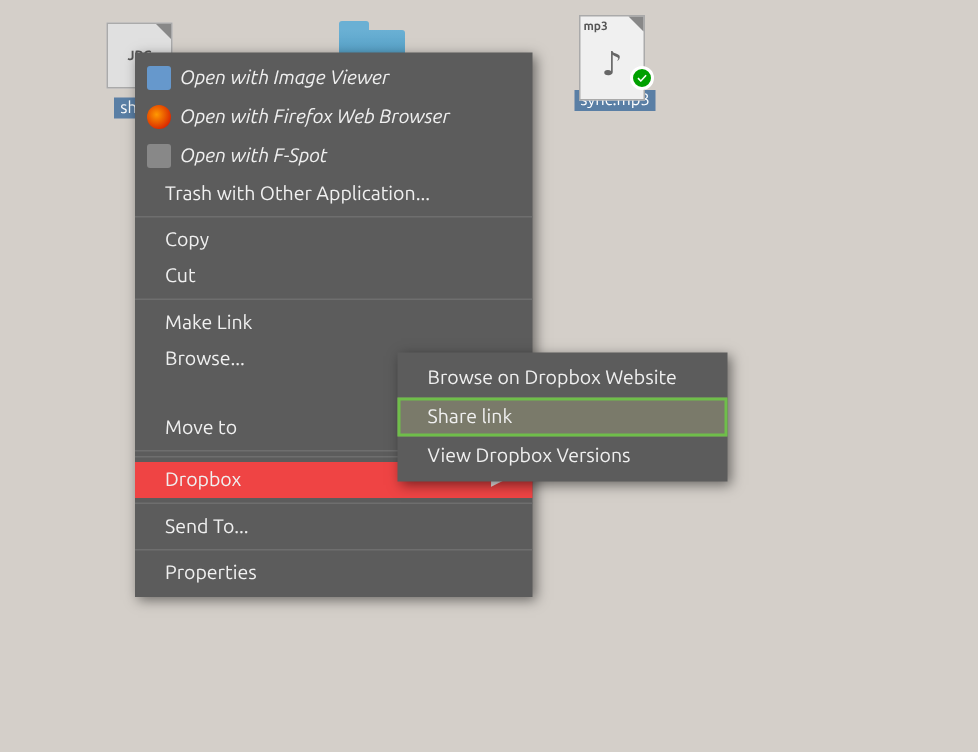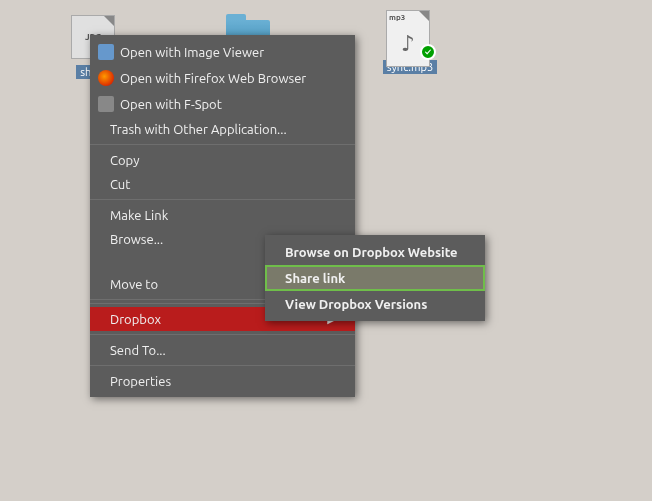--- a/index.html
+++ b/index.html
@@ -158,30 +158,31 @@
       display: flex;
       align-items: center;
       justify-content: space-between;
       position: relative;
       white-space: nowrap;
     }
 
     .menu-item.has-icon {
       padding-left: 8px;
       gap: 6px;
+      font-style: italic;
     }
 
     .menu-separator {
       height: 1px;
       background: #6e6e6e;
       margin: 3px 0;
     }
 
     .menu-item.highlighted {
-      background: #b91c1c;
+      background: #ef4444;
       align-items: center;
     }
 
     .menu-item .arrow {
       margin-left: auto;
       font-size: 10px;
     }
 
     .menu-item-text {
       flex: 1;
@@ -197,21 +198,20 @@
       box-shadow: 2px 2px 8px rgba(0,0,0,0.5);
       z-index: 101;
       padding: 4px 0;
     }
 
     .submenu-item {
       padding: 6px 20px;
       color: #f0f0f0;
       cursor: pointer;
       white-space: nowrap;
-      font-weight: bold;
     }
 
     .submenu-item.active {
       background: #7a7a6a;
       outline: 2px solid #6fbe4a;
       outline-offset: -2px;
     }
 
     
     .firefox-icon {

